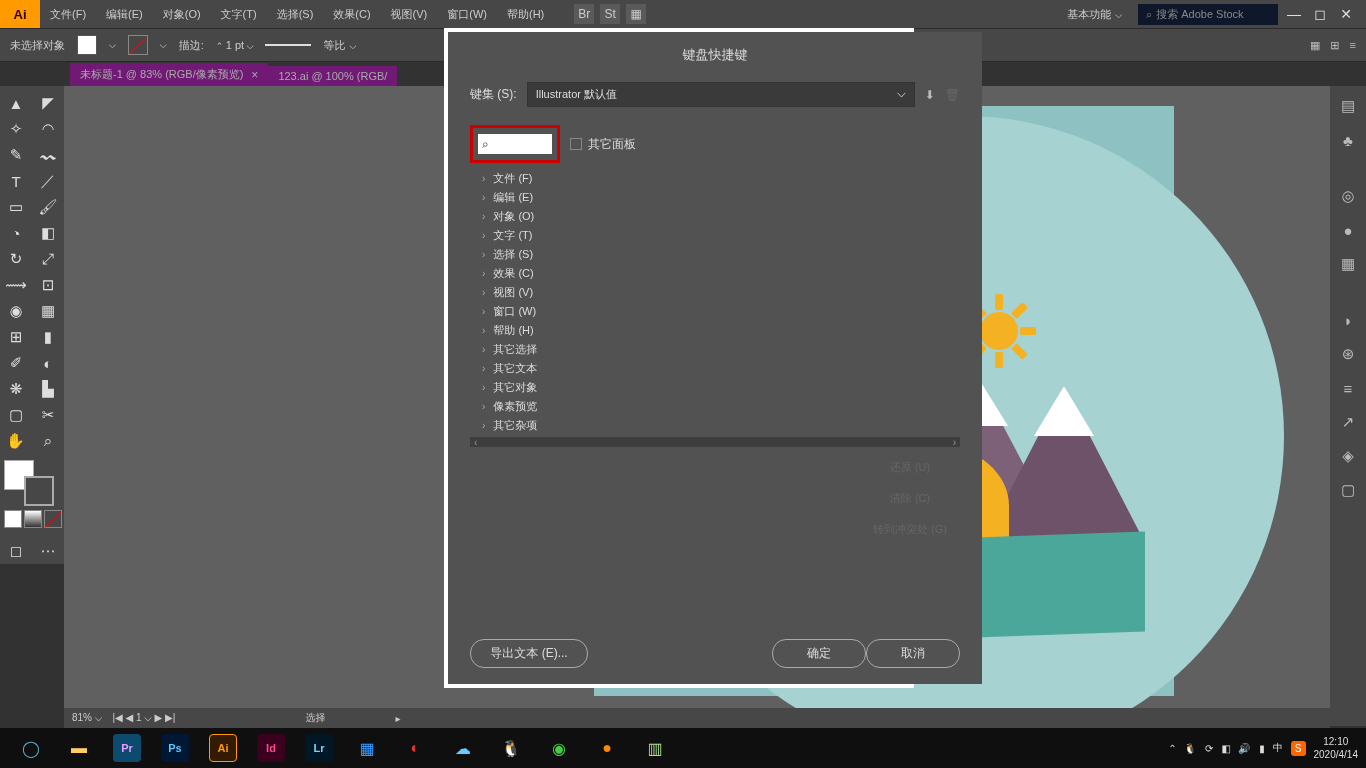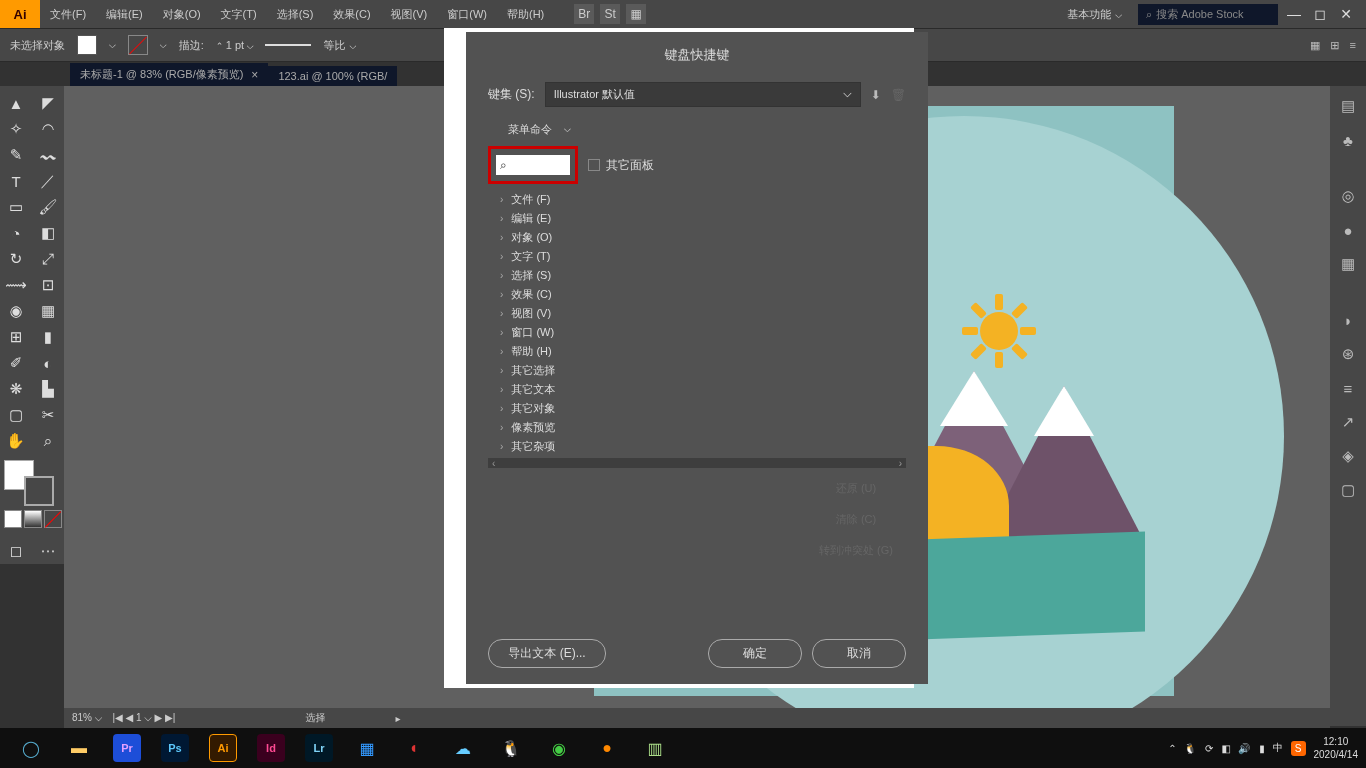--- a/index.html
+++ b/index.html
@@ -19,21 +19,21 @@
 .controlbar { height: 34px; background: #474747; display: flex; align-items: center; padding: 0 10px; gap: 12px; color: #ccc; font-size: 11px; border-top: 1px solid #2a2a2a; border-bottom: 1px solid #2a2a2a; }
 .swatch-box { width: 20px; height: 20px; background: #fff; border: 1px solid #555; }
 .swatch-box.nofill { width: 20px; height: 20px; background: #474747; border: 1px solid #888; position: relative; }
 .swatch-box.nofill::after { content: ""; position: absolute; width: 24px; height: 1px; background: red; transform: rotate(-45deg); top: 9px; left: -3px; }
 .stroke-line { display: inline-block; width: 46px; height: 2px; background: #ddd; }
 .dd-caret::after { content: "⌵"; margin-left: 4px; font-size: 9px; }
 .ctrl-right { margin-left: auto; display: flex; gap: 10px; color: #bbb; }
 
 
 .tabstrip { height: 24px; background: #323232; display: flex; align-items: flex-end; padding-left: 70px; color: #aaa; font-size: 11px; }
-.doc-tab { padding: 4px 10px; background: #0f172a; display: flex; align-items: center; gap: 8px; }
+.doc-tab { padding: 4px 10px; background: #701a75; display: flex; align-items: center; gap: 8px; }
 .doc-tab .close-x { font-size: 12px; }
 
 
 .toolbox { position: absolute; left: 0; top: 86px; width: 64px; background: #474747; display: flex; flex-direction: column; padding-top: 4px; }
 .tool-row { display: flex; }
 .tool-btn { width: 32px; height: 26px; display: flex; align-items: center; justify-content: center; color: #ddd; font-size: 15px; }
 .color-chip { margin-top: 6px; margin-left: 4px; width: 52px; height: 46px; position: relative; }
 .color-chip .fg { position: absolute; width: 30px; height: 30px; background: #fff; border: 1px solid #aaa; top: 0; left: 0; }
 .color-chip .bg { position: absolute; width: 30px; height: 30px; border: 2px solid #aaa; top: 16px; left: 20px; background: #474747; }
 .mini-row { display: flex; margin-top: 4px; margin-left: 4px; }
@@ -56,21 +56,21 @@
 .mountain { position: absolute; width: 0; height: 0; border-style: solid; }
 .mtn1 { left: 290px; top: 265px; border-width: 0 90px 170px 90px; border-color: transparent transparent #7d6179 transparent; }
 .mtn2 { left: 390px; top: 280px; border-width: 0 80px 155px 80px; border-color: transparent transparent #6e5269 transparent; }
 .snow1 { left: 346px; top: 265px; border-width: 0 34px 55px 34px; border-color: transparent transparent #fff transparent; position: absolute; width: 0; height: 0; border-style: solid; }
 .snow2 { left: 440px; top: 280px; border-width: 0 30px 50px 30px; border-color: transparent transparent #fff transparent; position: absolute; width: 0; height: 0; border-style: solid; }
 .land { position: absolute; left: 295px; top: 430px; width: 256px; height: 100px; background: #4ca79b; transform: skewY(-2deg); }
 .beach { position: absolute; left: 295px; top: 340px; width: 120px; height: 100px; background: #f4b223; border-radius: 0 60% 0 0; }
 
 
 .dialog-back { position: absolute; left: 444px; top: 28px; width: 470px; height: 660px; background: #fff; }
-.dialog { position: absolute; left: 448px; top: 32px; width: 462px; height: 652px; background: #525252; color: #ddd; font-size: 12px; margin-left: 18px; }
+.dialog { position: absolute; left: 448px; top: 32px; width: 534px; height: 652px; background: #525252; color: #ddd; font-size: 12px; }
 .dialog-title { text-align: center; padding: 14px 0; font-size: 13px; }
 .dialog-body { padding: 4px 22px; }
 .row { display: flex; align-items: center; gap: 10px; margin-bottom: 12px; }
 .set-dd { flex: 1; background: #3a3a3a; border: 1px solid #333; padding: 4px 8px; font-size: 11px; display: flex; justify-content: space-between; }
 .type-dd { margin-left: 12px; font-size: 11px; padding: 3px 18px 3px 8px; display: flex; align-items: center; gap: 8px; }
 .search-wrap { border: 3px solid #c00; padding: 6px 5px; display: inline-flex; align-items: center; }
 .search-inp { width: 74px; height: 20px; background: #fff; border: none; padding: 0 4px 0 22px; font-size: 11px; position: relative; }
 .search-icn { position: absolute; margin-left: 4px; z-index: 1; color: #444; font-size: 12px; }
 .case-chk { margin-left: 10px; display: flex; align-items: center; gap: 6px; }
 .chk { width: 12px; height: 12px; border: 1px solid #888; }
@@ -82,32 +82,32 @@
 .cmd-list { max-height: 270px; overflow: hidden; }
 .cmd-item { display: flex; align-items: center; padding: 2px 8px; font-size: 11px; gap: 8px; }
 .cmd-item .arrow { font-size: 10px; color: #aaa; margin-left: 4px; }
 .scr { height: 10px; background: #3e3e3e; position: relative; margin-top: 2px; }
 .scr::before { content: "‹"; position: absolute; left: 4px; color: #999; font-size: 10px; }
 .scr::after { content: "›"; position: absolute; right: 4px; color: #999; font-size: 10px; }
 .action-btns { text-align: right; margin-top: 8px; }
 .ghost-btn { display: inline-block; width: 100px; padding: 5px 0; text-align: center; color: #666; font-size: 11px; margin-bottom: 6px; }
 .dlg-footer { position: absolute; bottom: 16px; left: 22px; right: 22px; display: flex; align-items: center; }
 .pill-btn { border: 1px solid #aaa; border-radius: 14px; padding: 5px 0; width: 94px; text-align: center; font-size: 12px; color: #ddd; }
-.dlg-footer .right { margin-left: auto; display: flex; gap: 10px; }
+.dlg-footer .right { margin-left: auto; display: flex; }
 
 
 .statusbar { position: absolute; left: 64px; bottom: 40px; right: 36px; height: 20px; background: #474747; color: #ccc; font-size: 10px; display: flex; align-items: center; padding: 0 8px; gap: 10px; }
 
 
 .taskbar { position: absolute; bottom: 0; left: 0; right: 0; height: 40px; background: #0f0f0f; display: flex; align-items: center; padding: 0 8px; }
 .task-icon { width: 46px; height: 34px; margin-right: 2px; display: flex; align-items: center; justify-content: center; font-size: 16px; }
 .task-right { margin-left: auto; display: flex; align-items: center; gap: 8px; color: #ddd; font-size: 10px; }
 .clock { text-align: center; line-height: 1.3; }
 .adobe-chip { width: 28px; height: 28px; border-radius: 4px; display: flex; align-items: center; justify-content: center; font-size: 11px; font-weight: bold; }
-.pr { background: #1d4ed8; color: #e4a0ff; }
+.pr { background: #0c4a6e; color: #e4a0ff; }
 .ps { background: #001833; color: #5bc7fa; }
 .ai { background: #331a00; color: #ff9a00; border: 1px solid #ff9a00; }
 .id { background: #3a001e; color: #ff4a93; }
 .lr { background: #001826; color: #7fd3f7; }
 </style>
 </head>
 <body>
 
 <div class="menubar">
   <div class="app-icon">Ai</div>
@@ -191,21 +191,20 @@
   <div class="dialog-body">
     <div class="row">
       <span>键集 (S):</span>
       <div class="set-dd">
           <span>Illustrator 默认值</span>
           <span>⌵</span>
         </div>
       <span style="color:#bbb">⬇</span>
       <span style="color:#666">🗑</span>
     </div>
-    <div class="type-dd dd-caret">菜单命令</div>
     <div style="height:6px"></div>
     <div style="display:flex;align-items:center">
       <div class="search-wrap">
         <span class="search-icn">⌕</span>
         <input class="search-inp" type="text" style="">
       </div>
       <div class="case-chk">
         <div class="chk"></div>
         <span>其它面板</span>
       </div>

